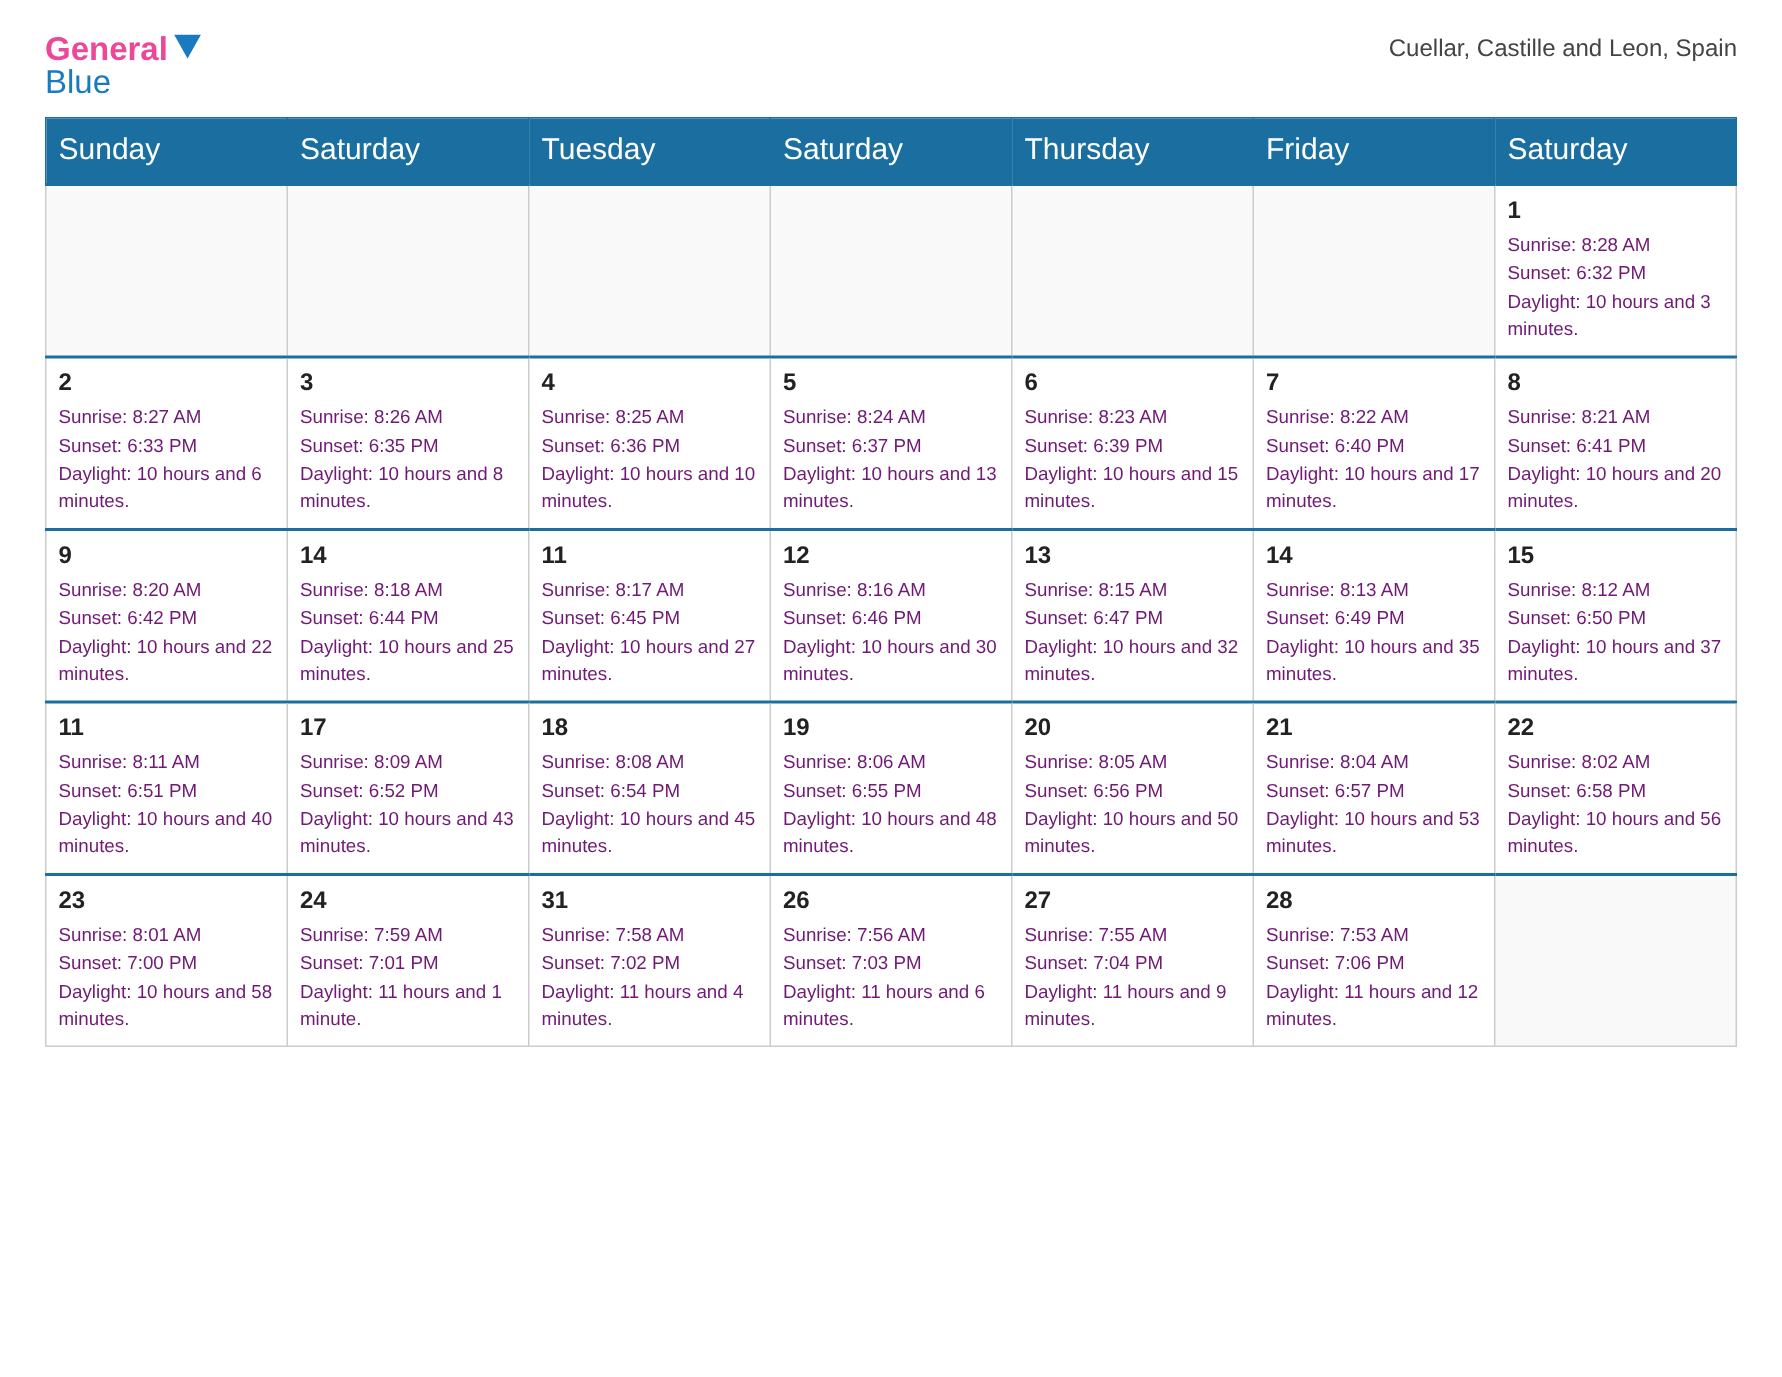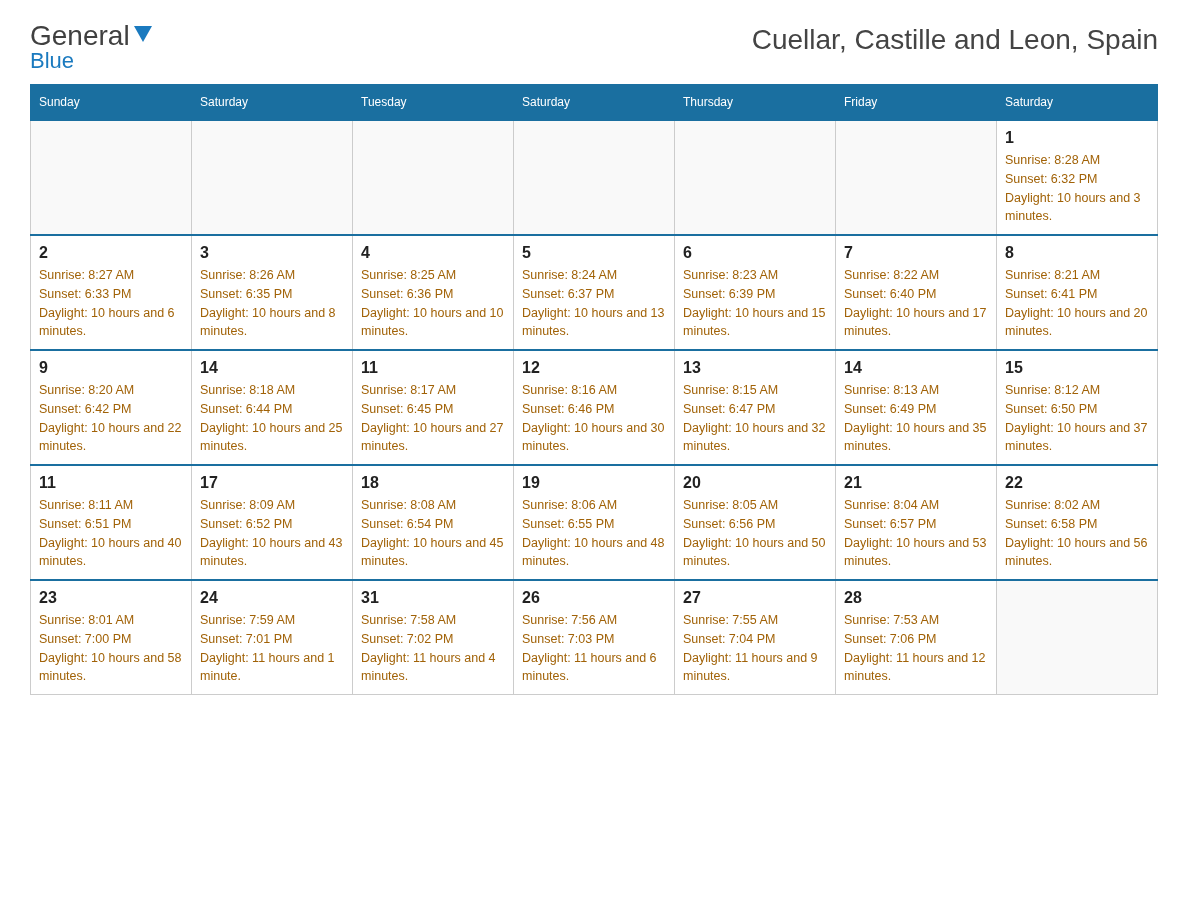--- a/index.html
+++ b/index.html
@@ -10,53 +10,53 @@
       width: 1188px;
       min-height: 918px;
     }
     .header {
       display: flex;
       justify-content: space-between;
       align-items: flex-start;
       margin-bottom: 10px;
     }
     .logo-text-general {
-      font-size: 28px;
-      font-weight: normal;
-      color: #404040;
+      font-size: 22px;
+      font-weight: bold;
+      color: #ec4899;
     }
     .logo-text-blue {
       font-size: 22px;
       font-weight: normal;
       color: #1a7abf;
     }
     .title-section {
       text-align: right;
     }
     .month-title {
       font-size: 48px;
       font-weight: bold;
       color: #222;
     }
     .location-title {
-      font-size: 28px;
+      font-size: 16px;
       color: #444;
       margin-top: 4px;
     }
     .calendar {
       width: 100%;
       border-collapse: collapse;
       margin-top: 10px;
     }
     .calendar th {
       background-color: #1a6fa0;
       color: #fff;
       padding: 10px 8px;
       text-align: left;
-      font-size: 12px;
+      font-size: 20px;
       font-weight: normal;
       border: 1px solid #1a6fa0;
     }
     .calendar td {
       vertical-align: top;
       padding: 8px;
       border: 1px solid #ccc;
       width: calc(100% / 7);
       min-height: 110px;
       font-size: 13px;
@@ -64,21 +64,21 @@
     }
     .day-number {
       font-size: 16px;
       font-weight: bold;
       color: #222;
       display: block;
       margin-bottom: 4px;
     }
     .day-info {
       font-size: 12.5px;
-      color: #a16207;
+      color: #701a75;
       line-height: 1.5;
     }
     .empty-cell {
       background: #f9f9f9;
     }
     tr.week-row td {
       border-top: 2px solid #1a6fa0;
     }
     .logo-wrapper {
       display: flex;

